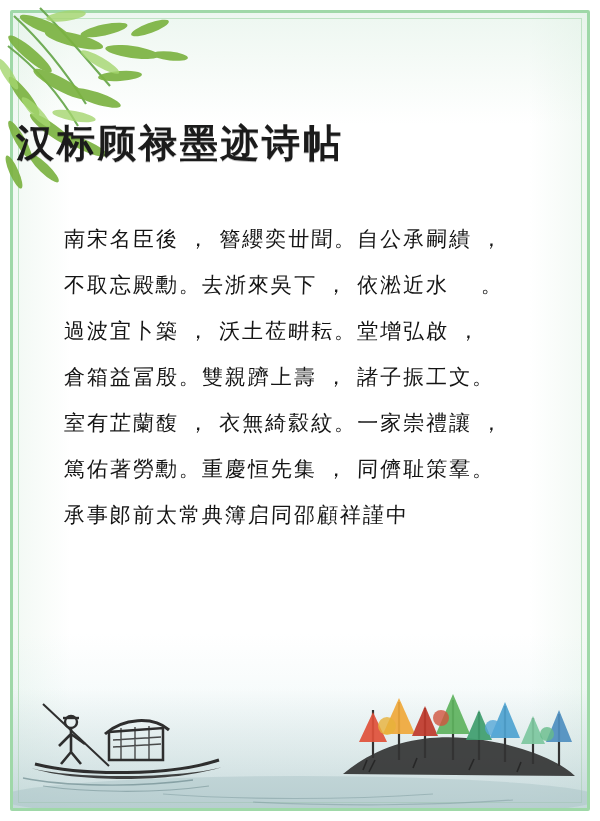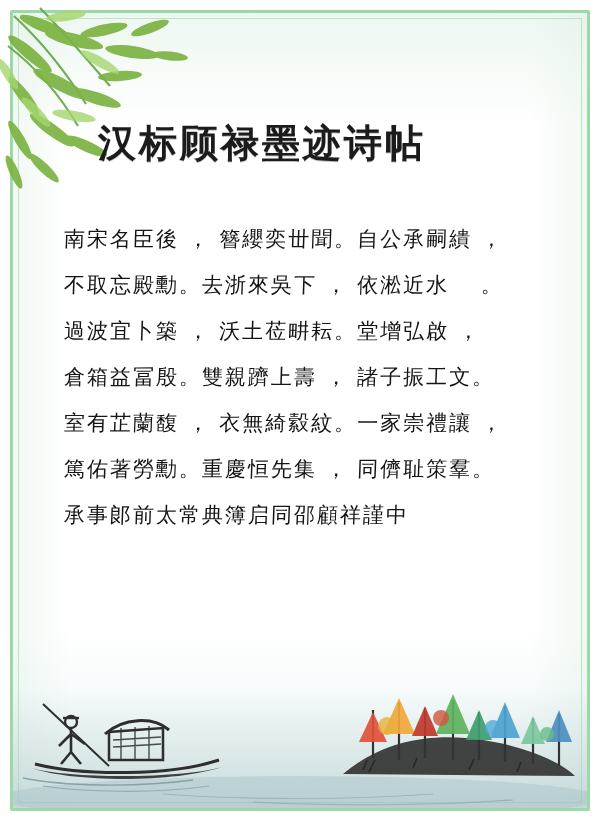--- a/index.html
+++ b/index.html
@@ -64,24 +64,24 @@
     left: 0;
     top: 0;
     width: 300px;
     height: 230px;
     pointer-events: none;
   }
 
   
   .title {
     position: absolute;
-    left: 0;
+    left: 16px;
     top: 118px;
     width: 524px;
-    text-align: center;
+    text-align: left;
     font-family: "DejaVu Sans", sans-serif;
     font-weight: 700;
     font-size: 38px;
     letter-spacing: 3px;
     color: #1b1b1b;
     text-shadow: 0 1px 0 rgba(0,0,0,0.25);
   }
 
   
   .poem {

